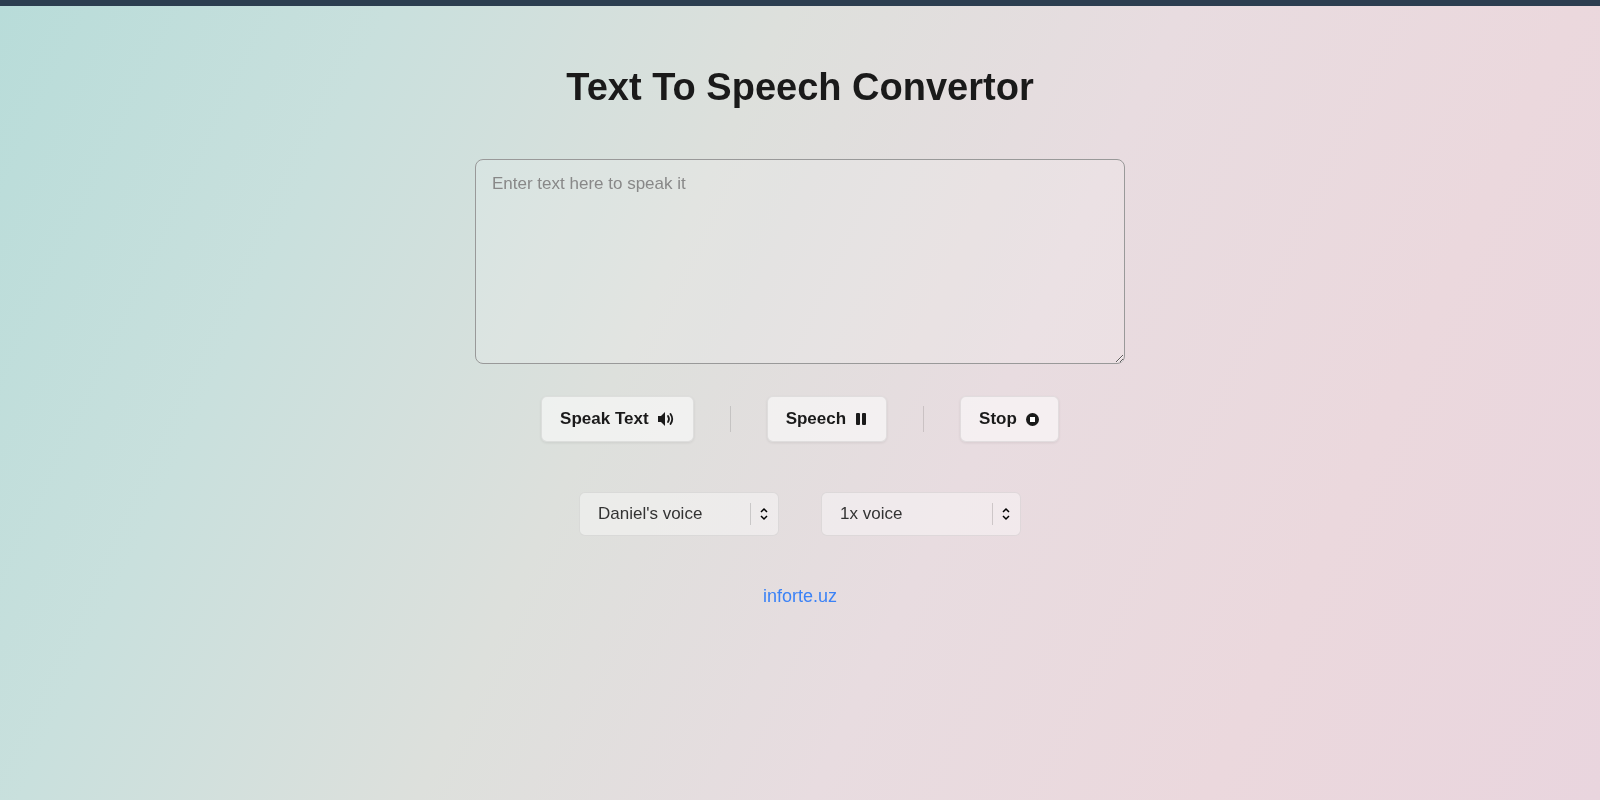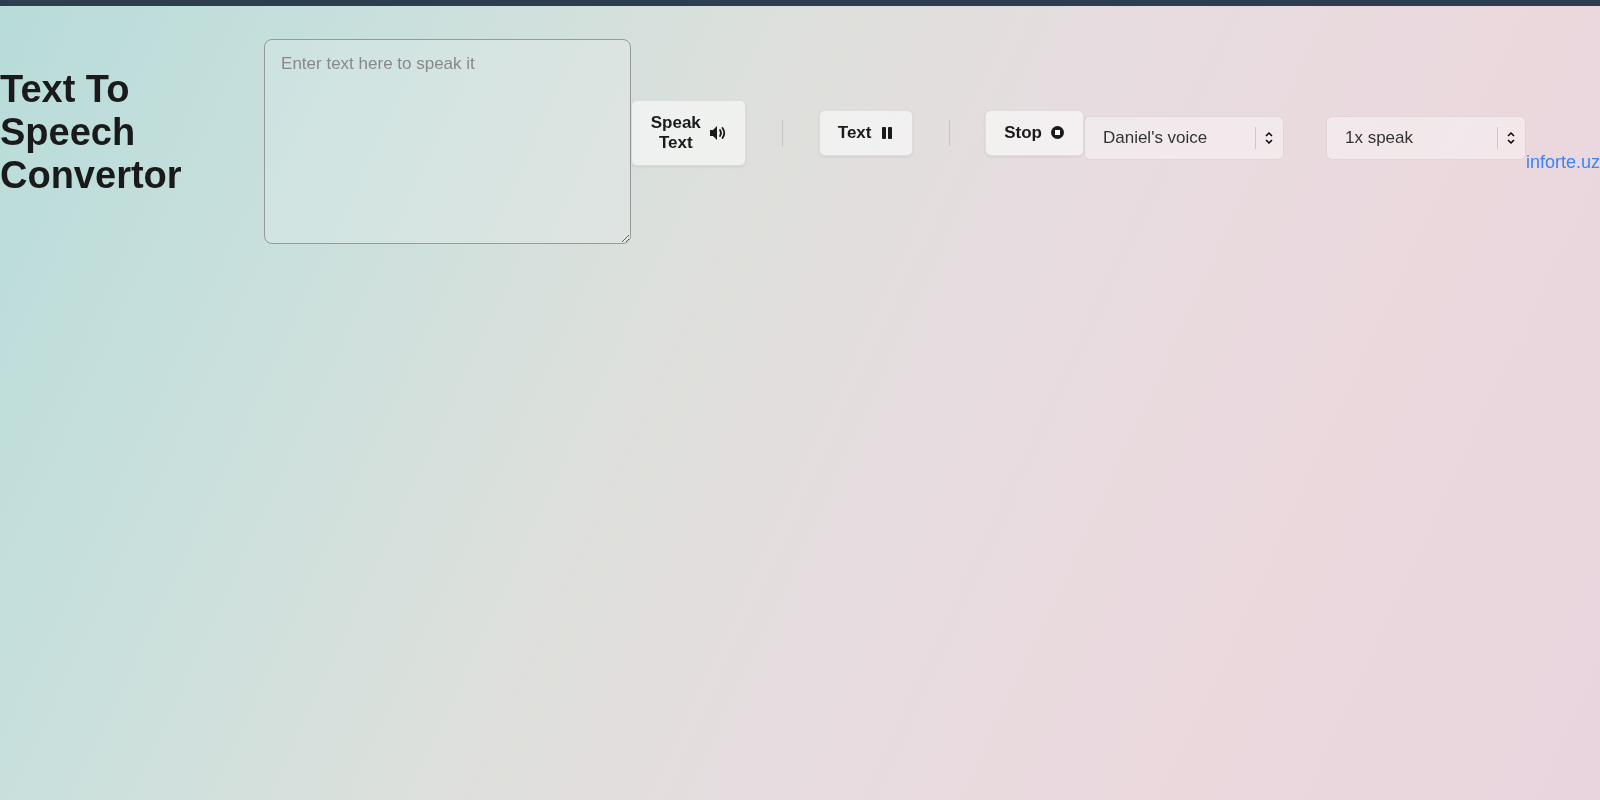--- a/index.html
+++ b/index.html
@@ -18,23 +18,23 @@
     }
     
     .top-bar {
       width: 100%;
       height: 6px;
       background: #2c3e50;
     }
     
     .container {
       display: flex;
-      flex-direction: row;
-      align-items: center;
-      padding-top: 33px;
+      flex-direction: column;
+      align-items: center;
+      padding-top: 60px;
     }
     
     .title {
       font-size: 38px;
       font-weight: 600;
       color: #1a1a1a;
       margin-bottom: 50px;
     }
     
     .textarea-wrapper {
@@ -163,21 +163,21 @@
           <path d="M8 1 L4 5 L1 5 L1 11 L4 11 L8 15 Z"></path>
           <path d="M11 5 Q13 8 11 11" stroke="currentColor" stroke-width="1.8" fill="none" stroke-linecap="round"></path>
           <path d="M13.5 3 Q17 8 13.5 13" stroke="currentColor" stroke-width="1.8" fill="none" stroke-linecap="round"></path>
         </svg>
       </span>
     </button>
 
     <div class="divider"></div>
 
     <button class="btn">
-      <span>Text</span>
+      <span>Speech</span>
       <span class="icon">
         <svg width="14" height="14" viewBox="0 0 14 14" fill="currentColor">
           <rect x="2" y="1" width="4" height="12" rx="1"></rect>
           <rect x="8" y="1" width="4" height="12" rx="1"></rect>
         </svg>
       </span>
     </button>
 
     <div class="divider"></div>
 
@@ -202,21 +202,21 @@
       <span class="select-chevron">
         <svg width="10" height="16" viewBox="0 0 10 16" fill="none" stroke="currentColor" stroke-width="1.5">
           <path d="M2 6 L5 3 L8 6"></path>
           <path d="M2 10 L5 13 L8 10"></path>
         </svg>
       </span>
     </div>
 
     <div class="select-wrapper">
       <button class="select-display">
-        <span>1x speak</span>
+        <span>1x voice</span>
       </button>
       <span class="select-chevron">
         <svg width="10" height="16" viewBox="0 0 10 16" fill="none" stroke="currentColor" stroke-width="1.5">
           <path d="M2 6 L5 3 L8 6"></path>
           <path d="M2 10 L5 13 L8 10"></path>
         </svg>
       </span>
     </div>
 
   </div>

